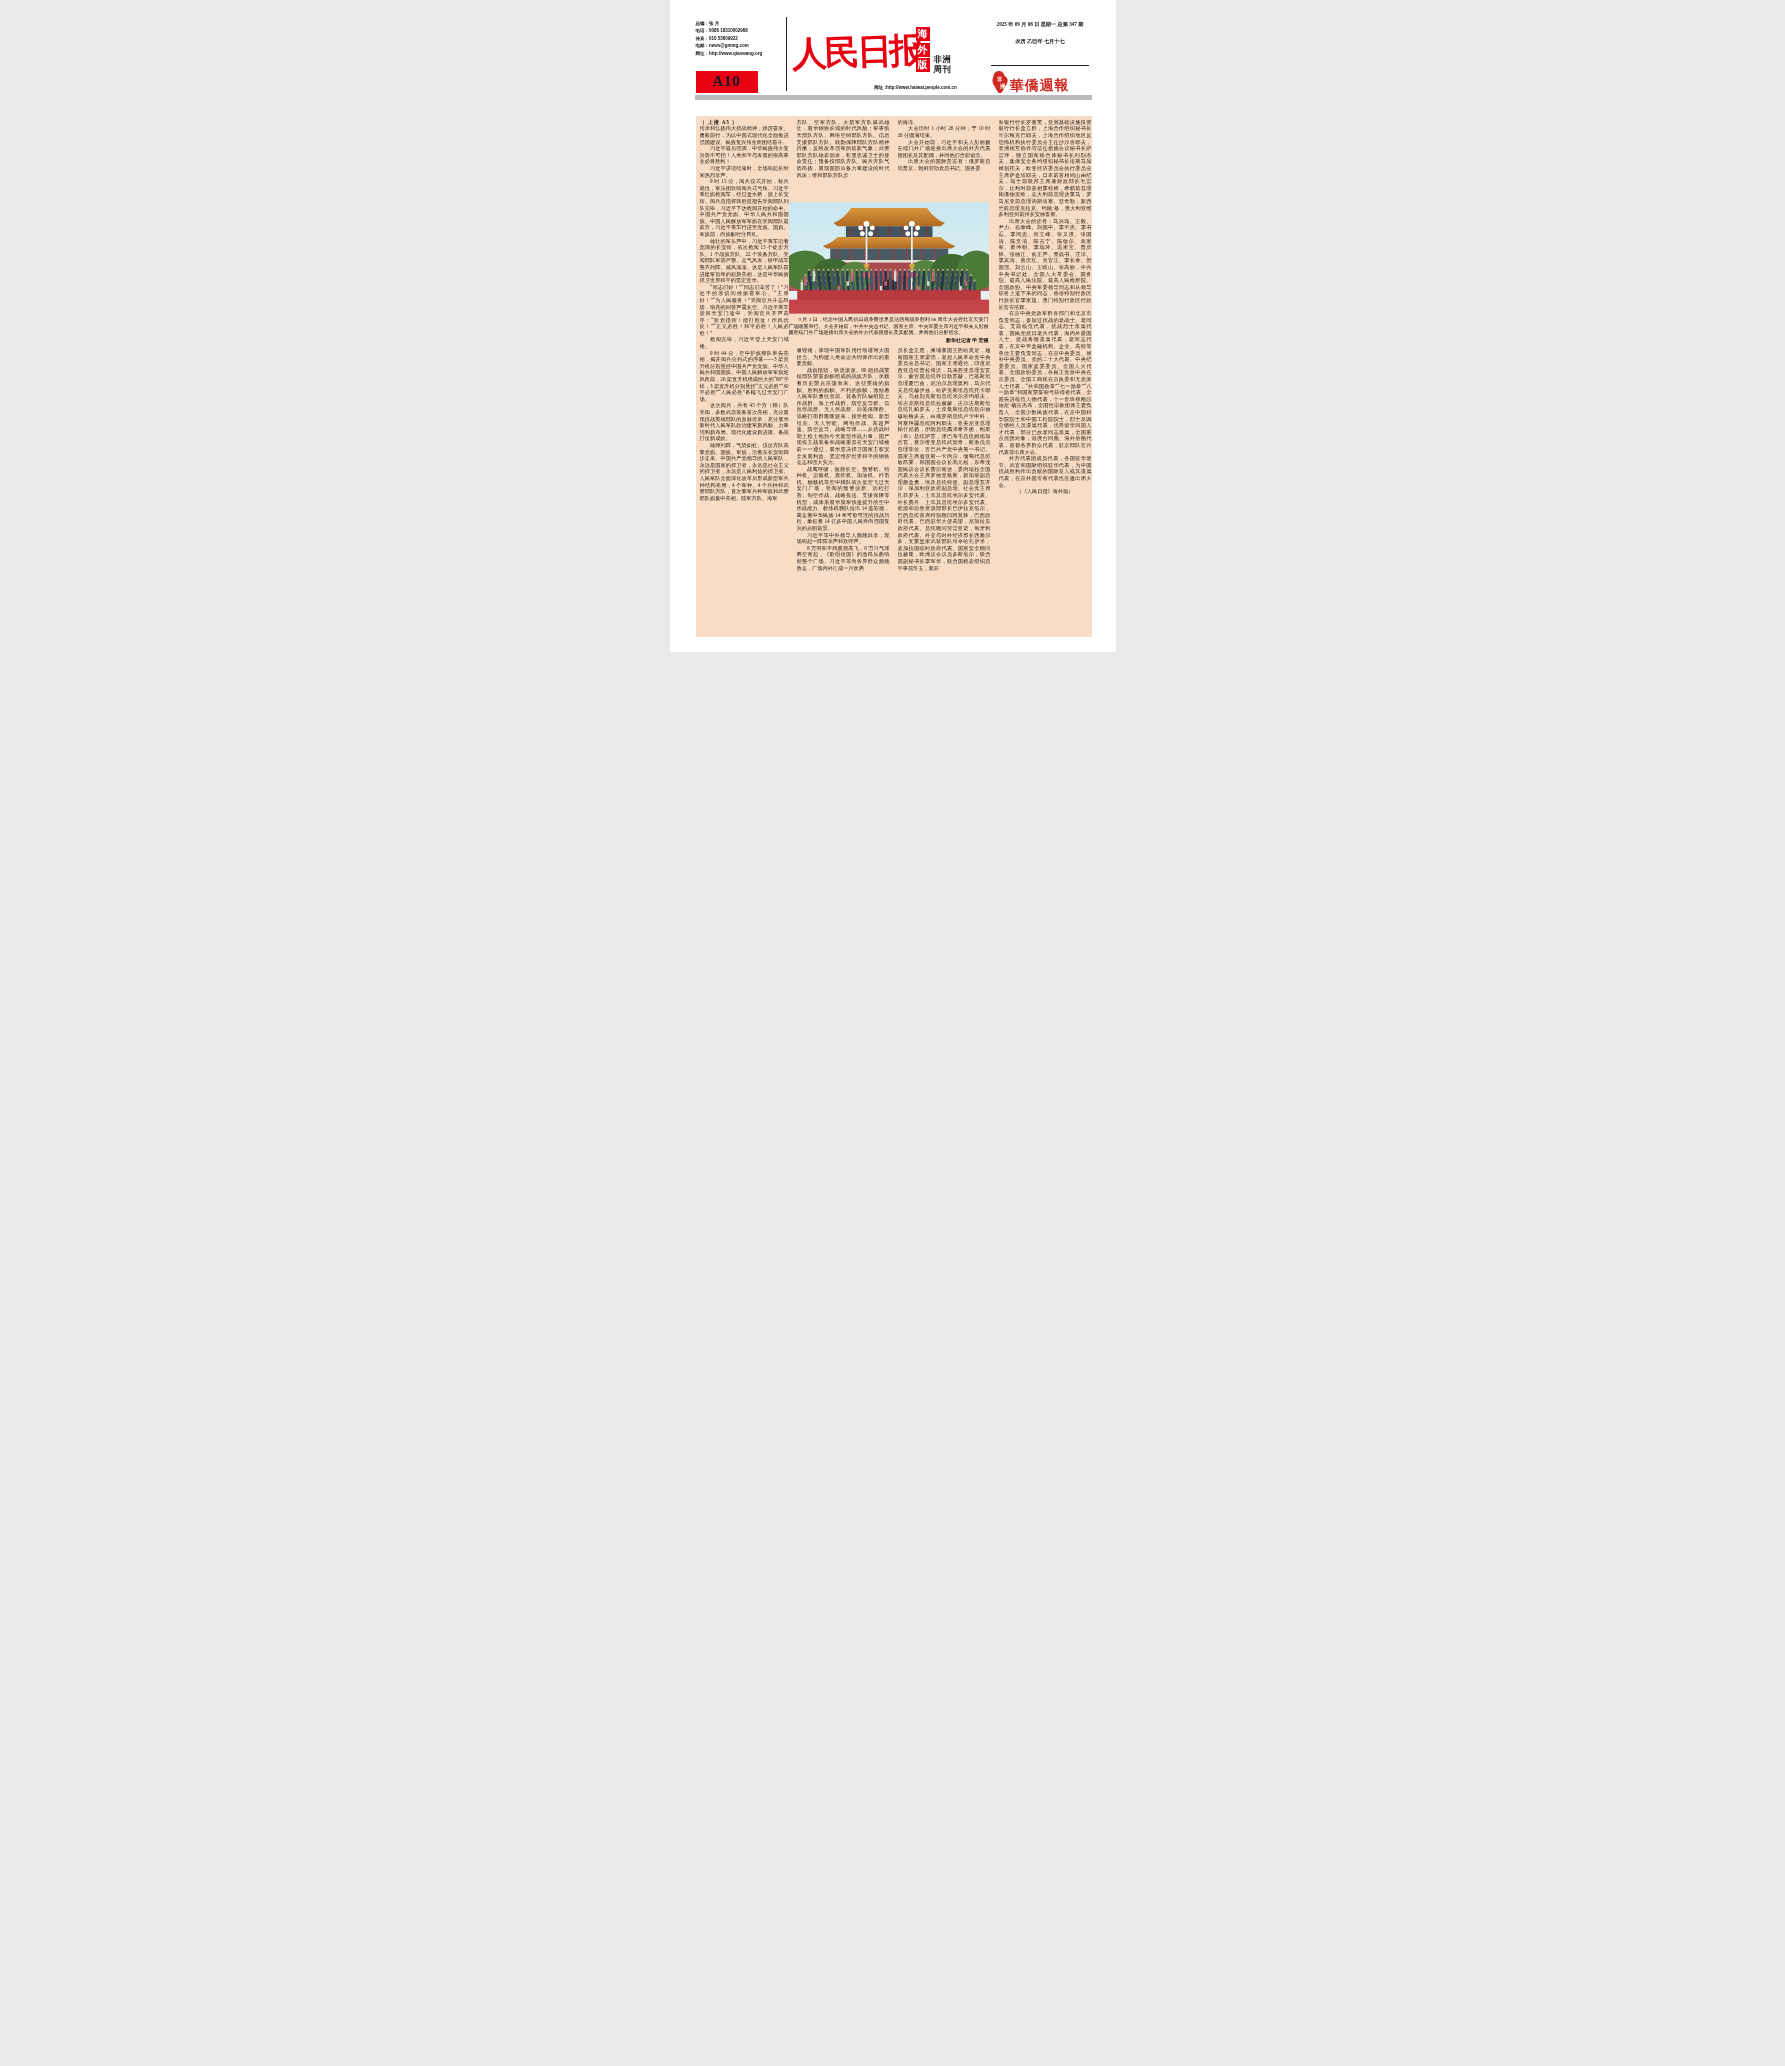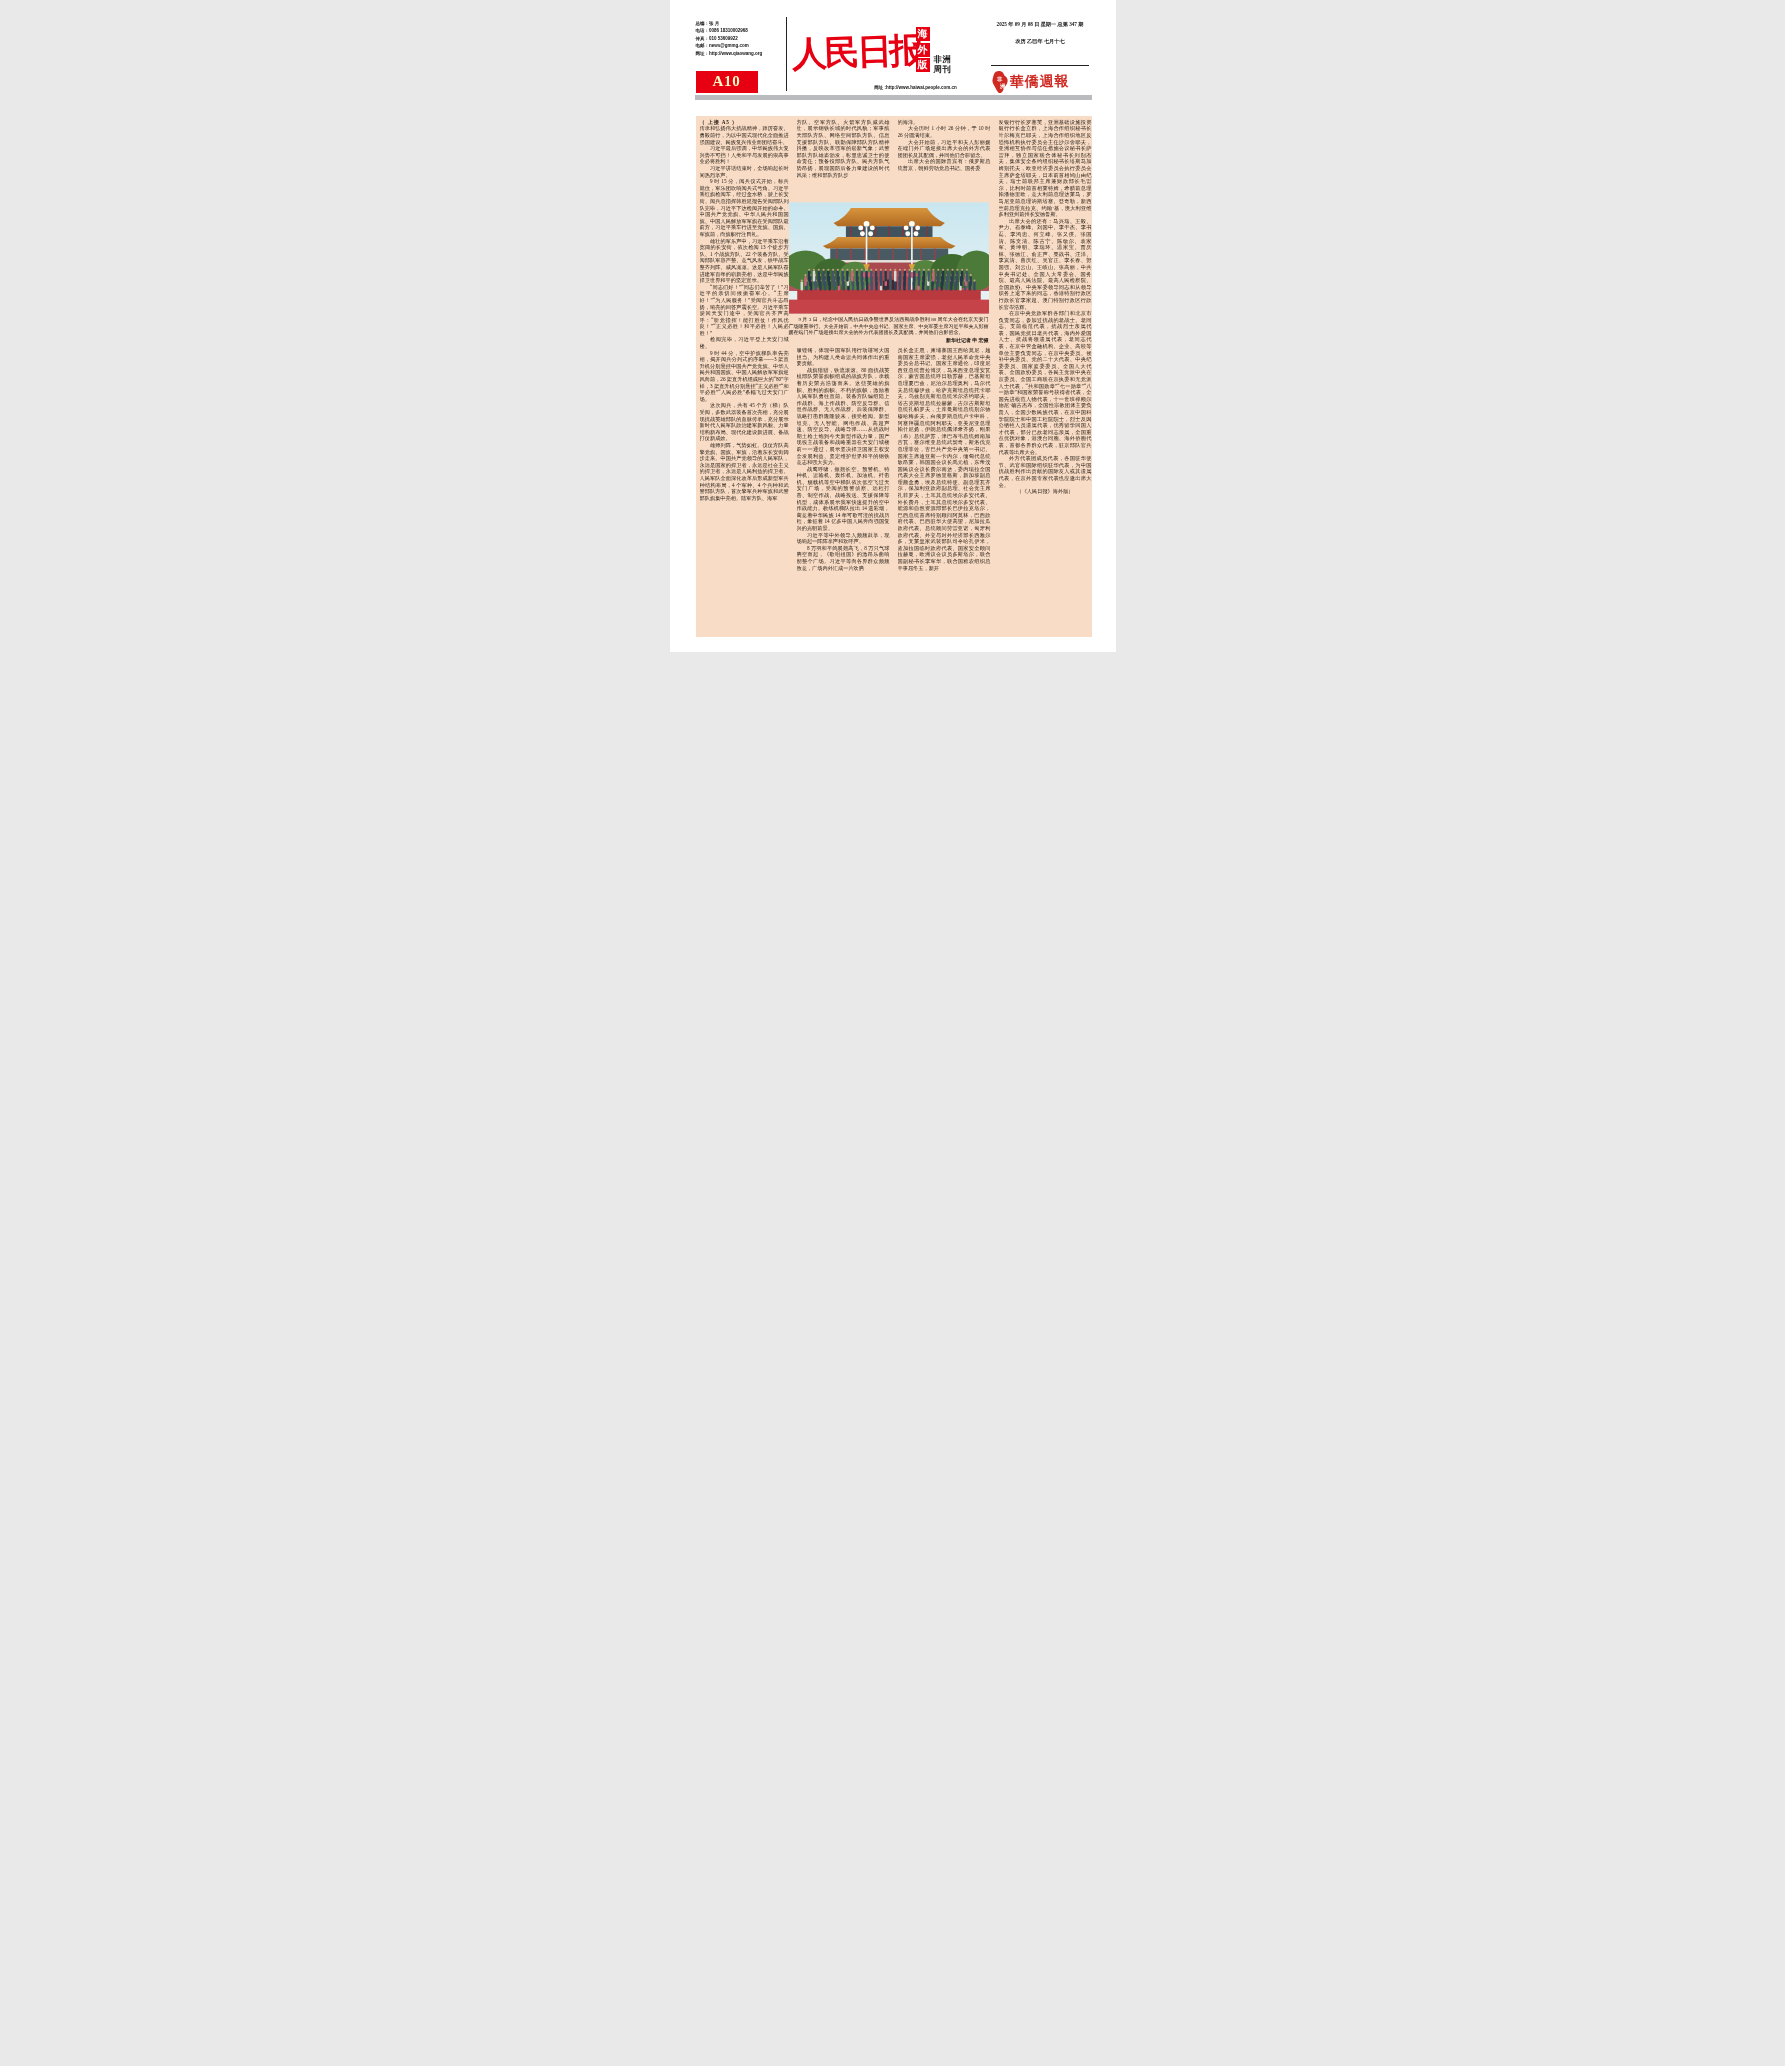--- a/index.html
+++ b/index.html
@@ -2,39 +2,39 @@
 <html style="font-size:6.6px"><head>
 <meta charset="utf-8">
 <style>
   html,body{margin:0;padding:0;background:#e9e9e9;}
   #page{position:relative;width:446px;height:652px;background:#ffffff;margin:0 auto;
         font-family:"Liberation Serif",serif;color:#1a1a1a;overflow:hidden;}
   
   #contact{position:absolute;left:26px;top:20px;width:88px;font-family:"Liberation Sans",sans-serif;
            font-size:4.5px;font-weight:700;line-height:7.4px;color:#111;}
   #pagenum{position:absolute;left:26px;top:71px;width:62px;height:21.5px;background:#e60012;
-           color:#fef9c3;font-family:"Liberation Serif",serif;font-weight:700;font-size:15px;
+           color:#0f172a;font-family:"Liberation Serif",serif;font-weight:700;font-size:15px;
            display:flex;align-items:center;justify-content:center;letter-spacing:0.8px;}
   #hdr-divider{position:absolute;left:116px;top:17.4px;width:0.8px;height:74px;background:#222;}
   #masthead-title{position:absolute;left:122px;top:21.5px;width:120px;height:62px;
       color:#e60012;font-size:35px;font-weight:700;line-height:62px;text-align:center;
       font-family:"Liberation Serif",serif;transform:rotate(-2deg);letter-spacing:-2.5px;white-space:nowrap;}
   #edition{position:absolute;left:246px;top:27px;width:15px;}
   .ed-box{width:14px;height:14px;background:#e60012;color:#fff;font-size:10px;font-weight:700;
           display:flex;align-items:center;justify-content:center;margin-bottom:1.7px;}
   #supplement{position:absolute;left:264px;top:55px;width:19px;display:flex;flex-wrap:wrap;
               font-size:8.3px;font-weight:700;color:#111;line-height:9.5px;letter-spacing:0.4px;}
   #supplement span{width:9px;display:inline-block;}
   #mast-site{position:absolute;left:178px;top:85px;width:136px;text-align:center;
              font-family:"Liberation Sans",sans-serif;font-size:4.5px;font-weight:700;color:#111;}
   #issue{position:absolute;left:321px;top:20.7px;width:99px;font-size:5.2px;font-weight:600;
          color:#111;text-align:center;font-family:"Liberation Serif",serif;}
   #issue .l2{margin-top:10.7px;}
   #issue-rule{position:absolute;left:321px;top:65px;width:98px;height:0.8px;background:#222;}
-  #brand{position:absolute;left:320px;top:69px;width:102px;height:26.4px;display:flex;align-items:center;}
+  #brand{position:absolute;left:320px;top:69px;width:102px;height:26.4px;display:flex;align-items:flex-end;}
   #africa{width:20.7px;height:25px;position:relative;flex:0 0 auto;}
   #africa svg{display:block;}
   #brand-text{color:#cf2a22;font-size:14px;font-weight:700;white-space:nowrap;
               transform:rotate(-1deg);font-family:"Liberation Serif",serif;letter-spacing:0.8px;}
   #graybar{position:absolute;left:25px;top:95px;width:397px;height:5.4px;background:#b9bbbf;}
   
   #panel{position:absolute;left:26px;top:116px;width:396px;height:521px;background:#f8dcc5;}
   .coltext{position:absolute;overflow:hidden;font-size:5.2px;line-height:6.6px;text-align:justify;
            color:#221a14;}
   .para{margin:0;text-indent:2em;}

